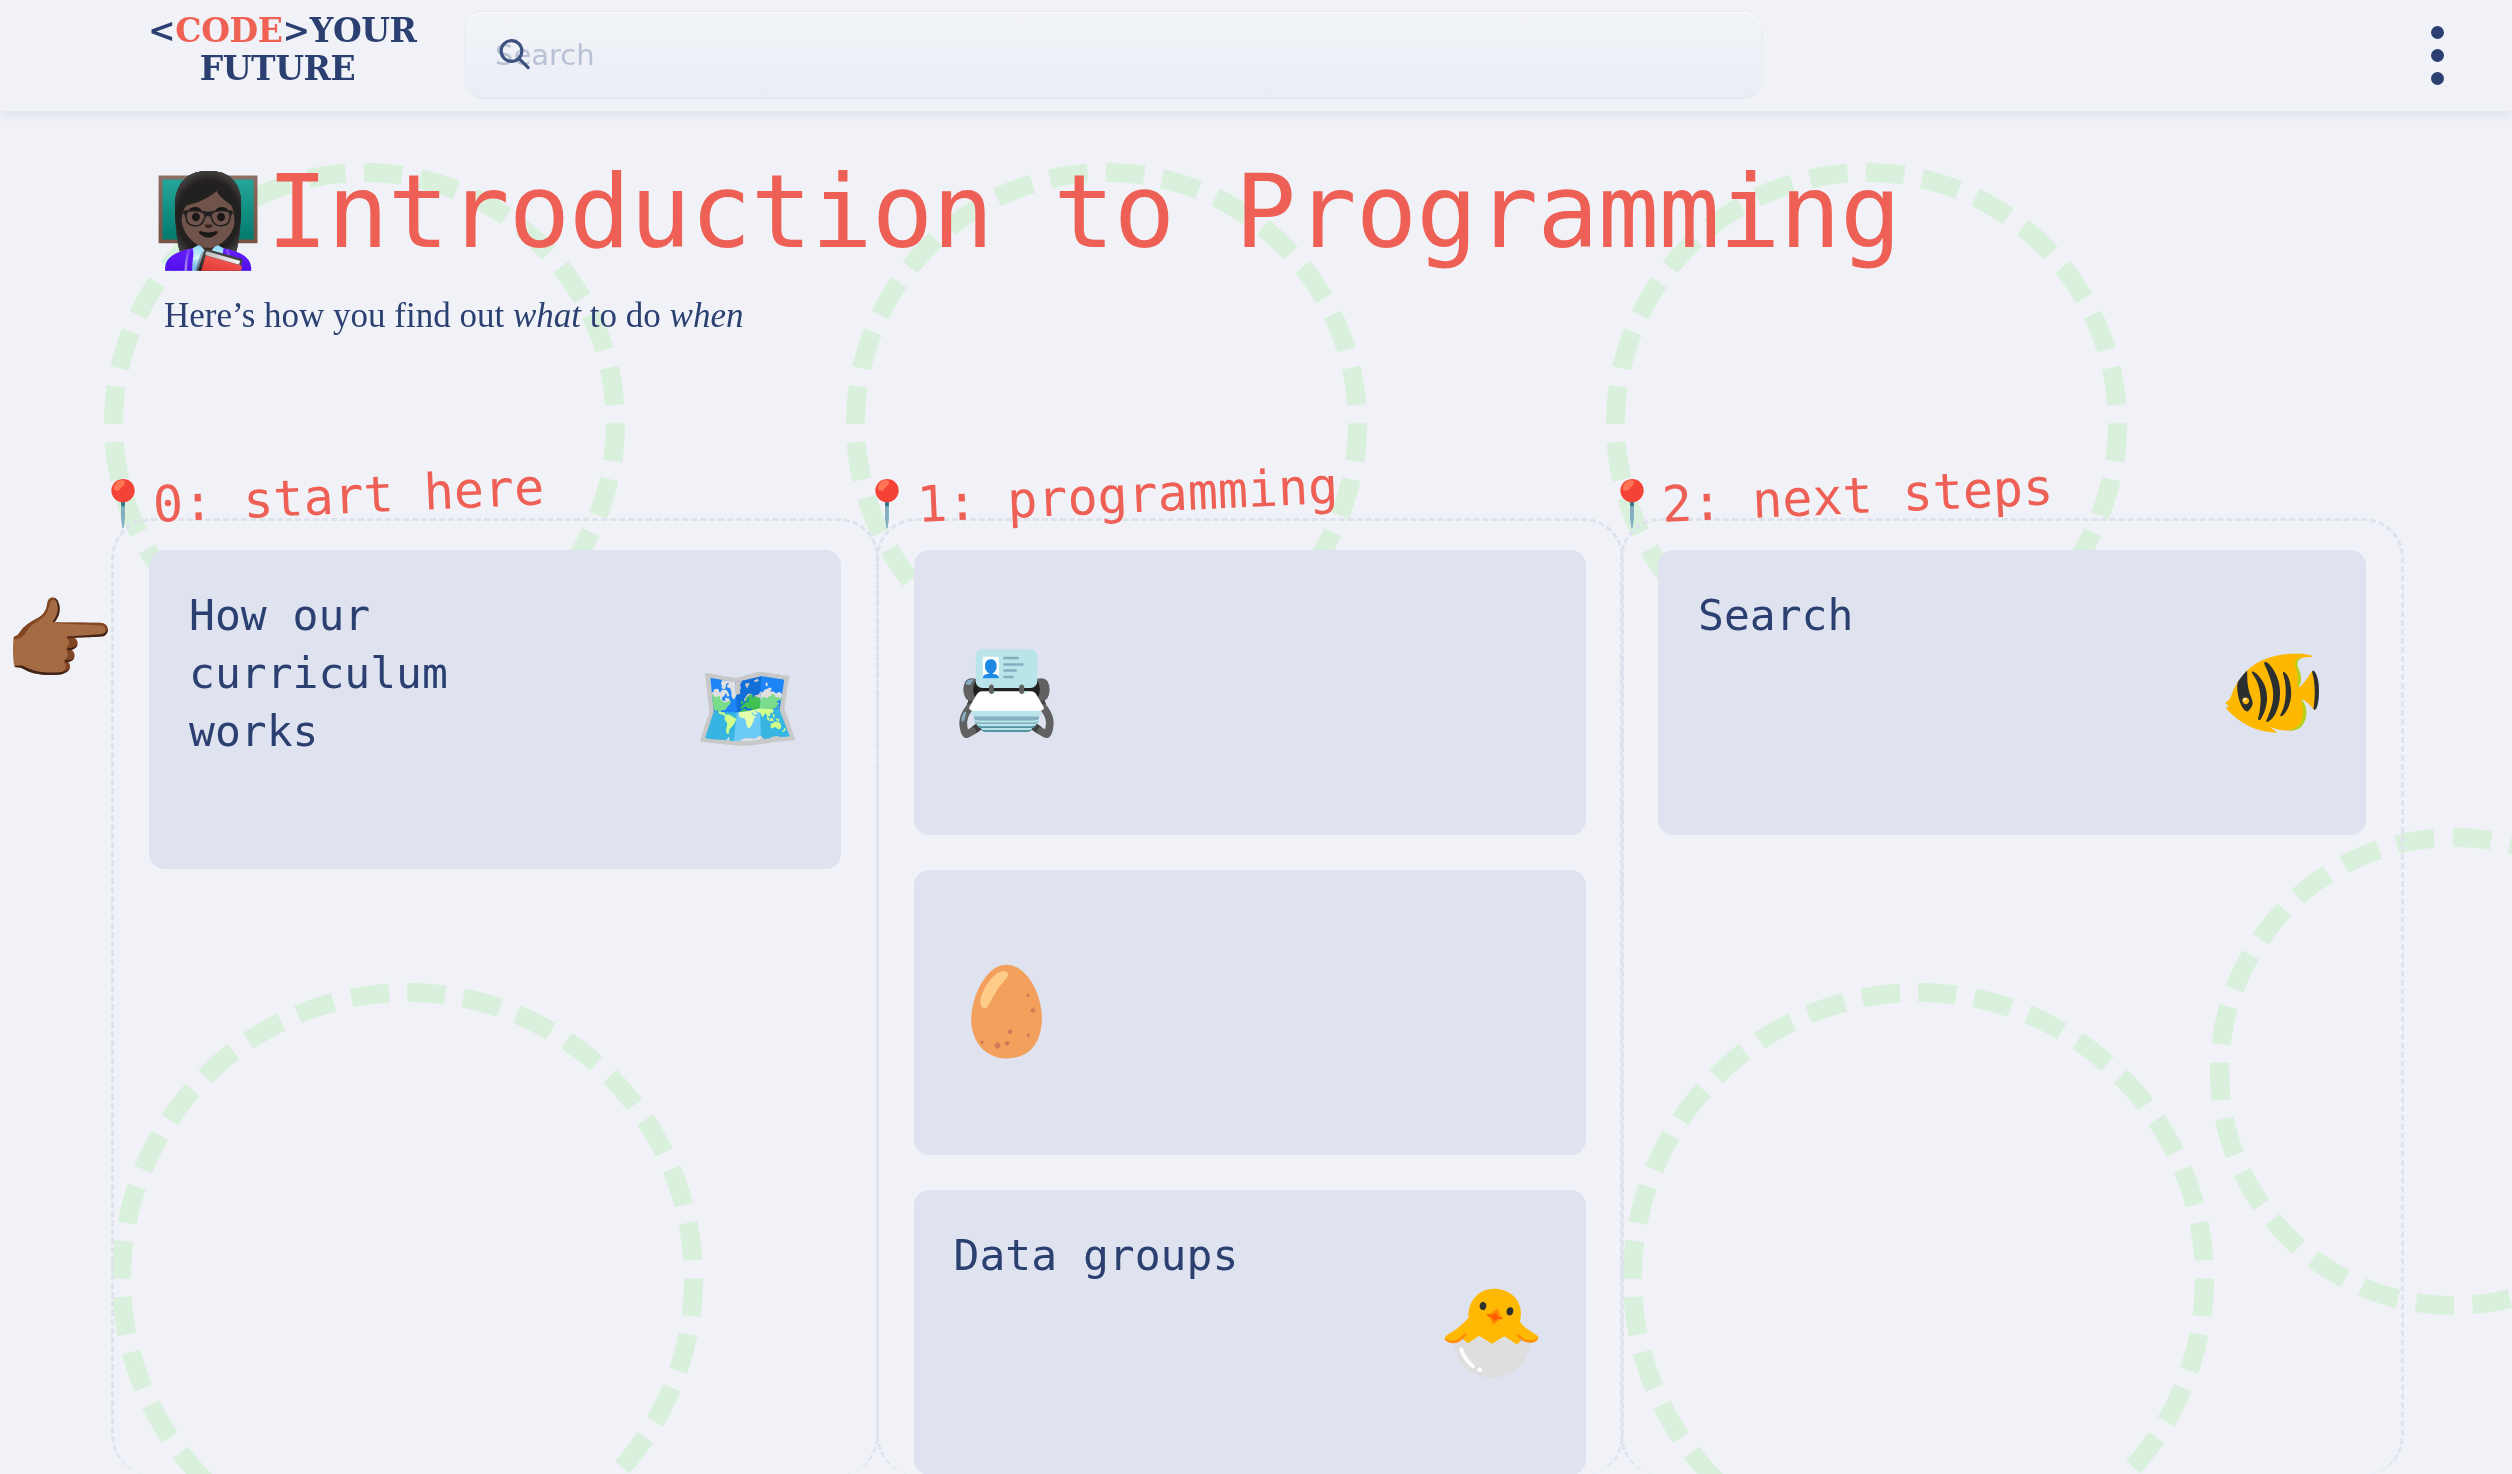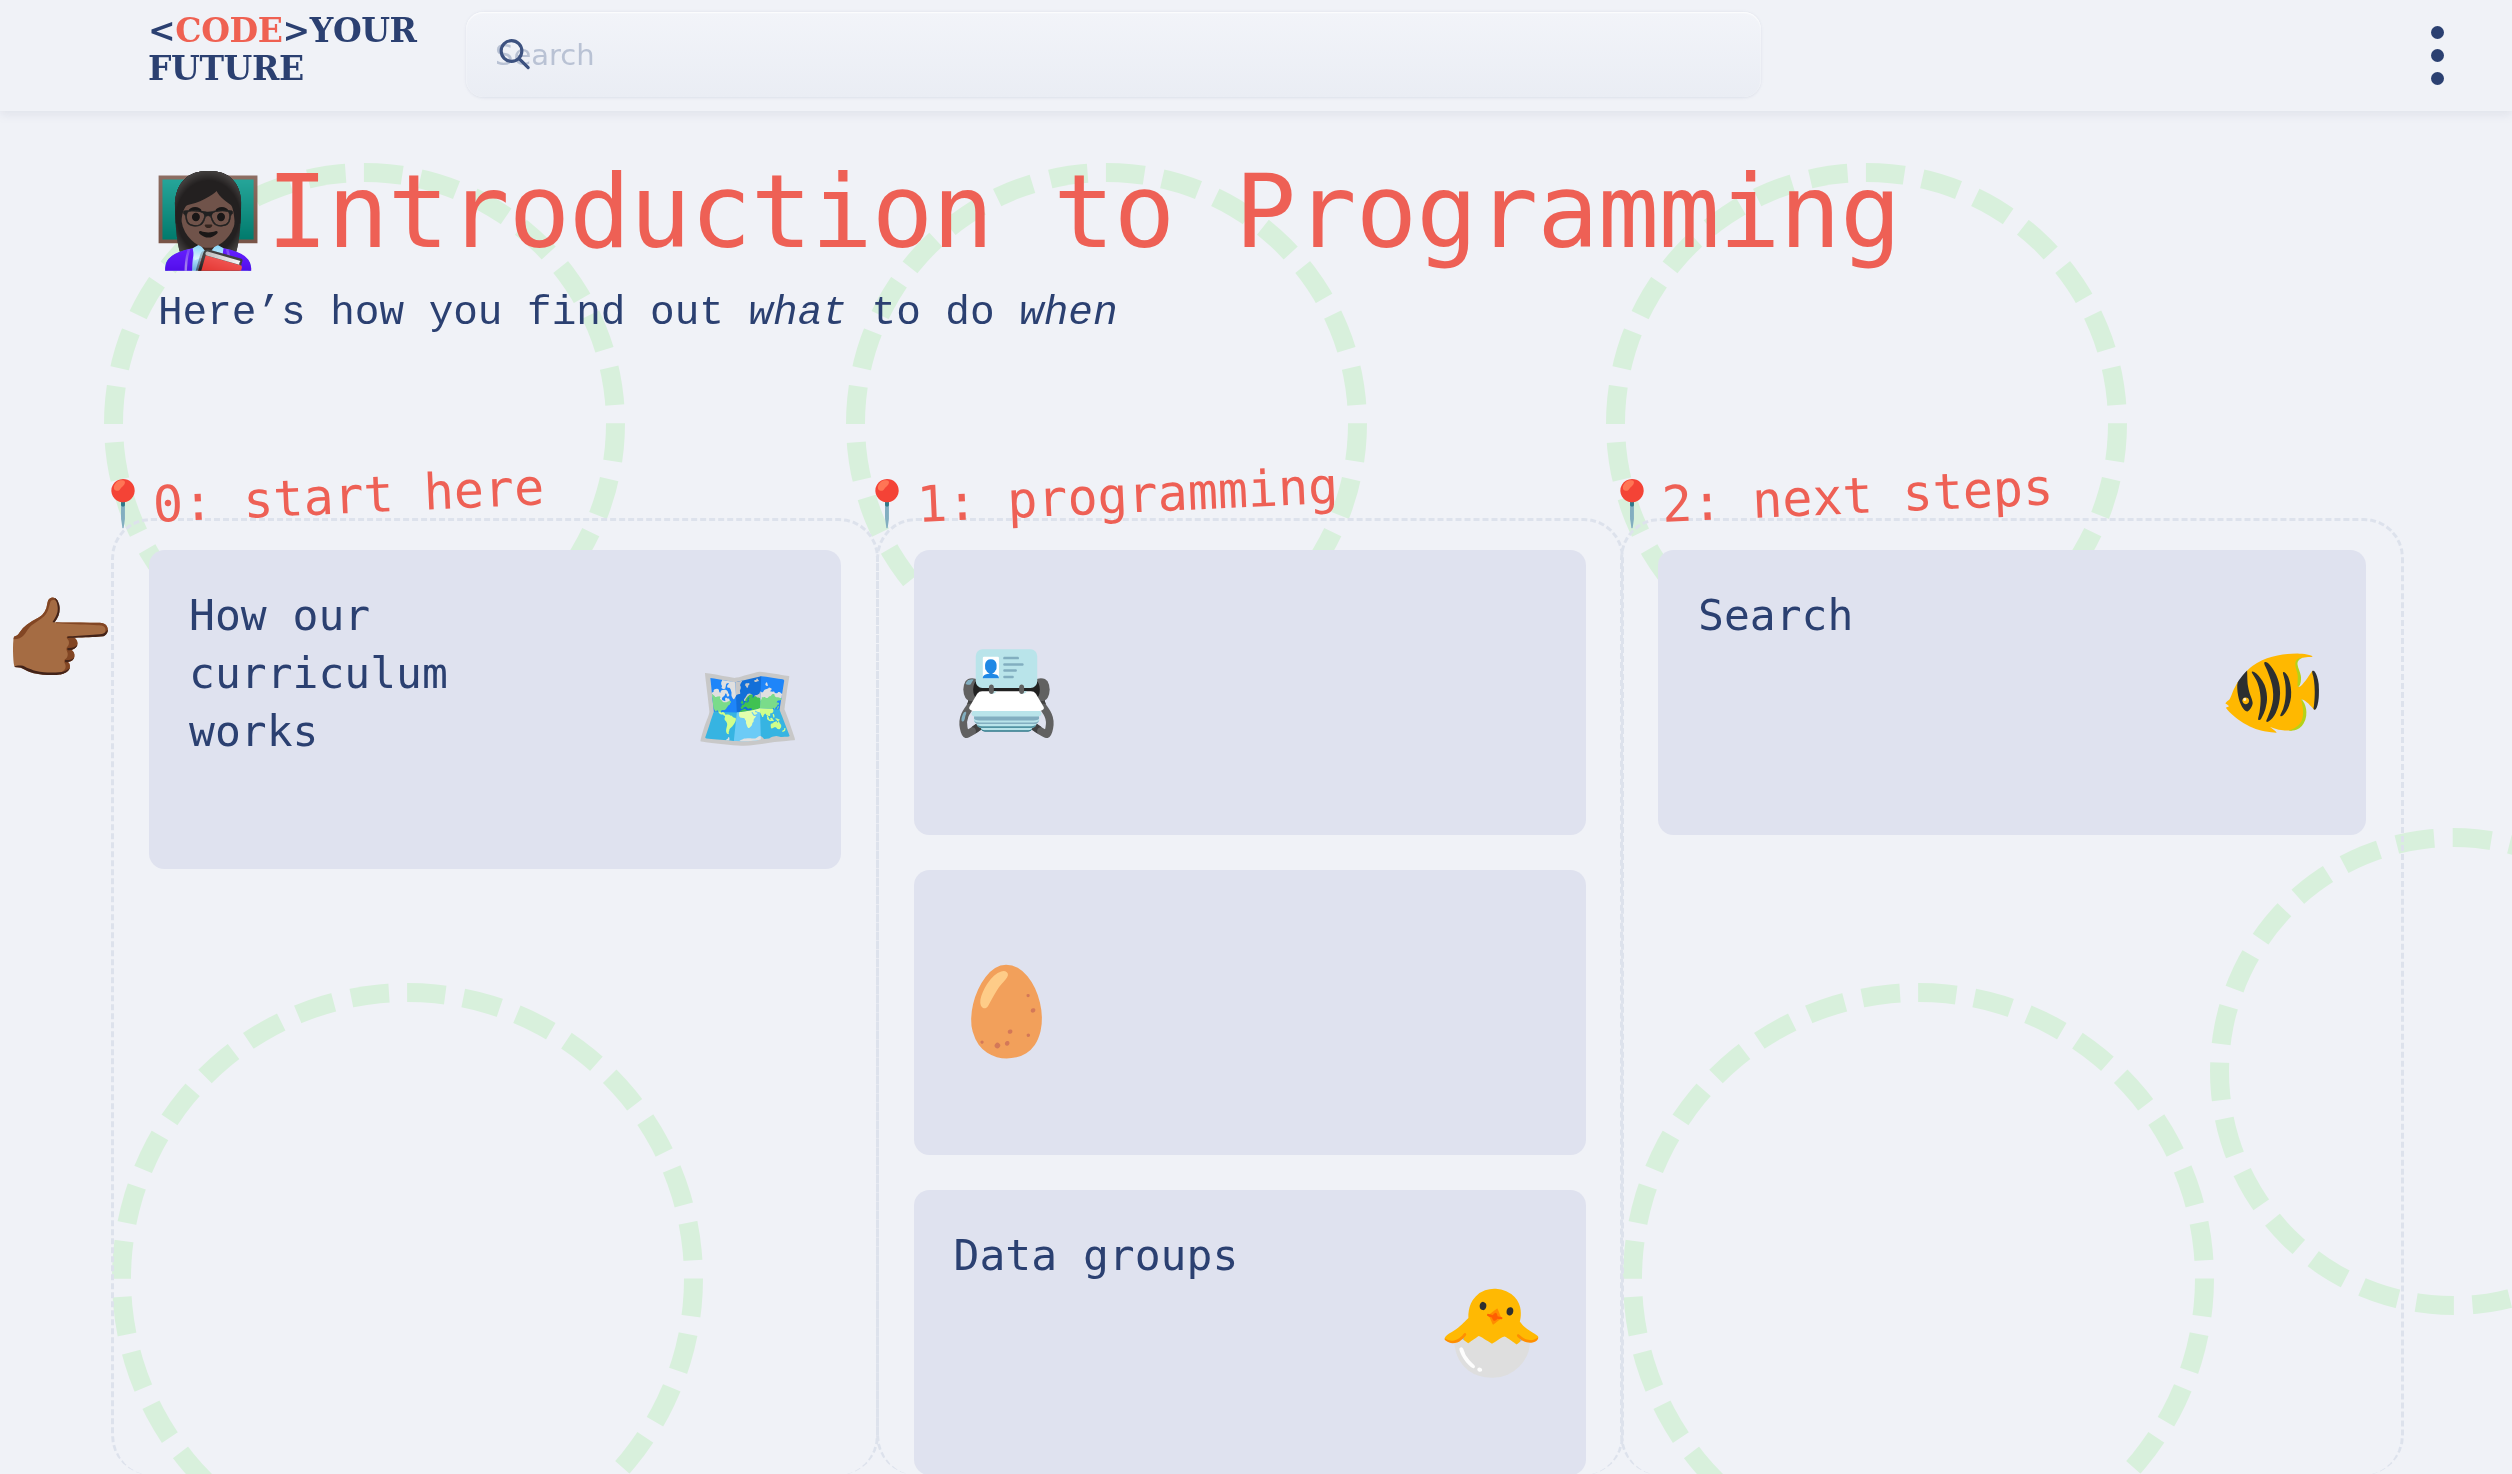--- a/index.html
+++ b/index.html
@@ -24,21 +24,21 @@
     background: #f0f2f7;
     box-shadow: 0 3.5px 8.6px rgba(120,130,160,0.13);
     z-index: 40;
     box-sizing: border-box;
   }
   #logo {
     position: absolute;
     left: 148px;
     top: 12px;
     width: 259px;
-    text-align: left;
+    text-align: center;
     font-family: "DejaVu Serif", serif;
     font-weight: bold;
     font-size: 33px;
     line-height: 38px;
     letter-spacing: -0.4px;
     color: #2b4071;
     user-select: none;
   }
   #logo .coral { color: #ef6152; }
   #logo .bracket { color: #2b4071; }
@@ -130,24 +130,24 @@
     white-space: nowrap;
     letter-spacing: -0.9px;
   }
   #page-title .title-emoji {
     font-family: "DejaVu Sans", sans-serif;
     font-size: 90px;
     vertical-align: -5.2px;
     margin-right: 3.5px;
   }
   #page-subtitle {
-    margin: 4px;
+    margin: 10px;
     padding: 17.3px 0 0 154px;
-    font-family: Liberation Mono, monospace;
-    font-size: 41px;
+    font-family: Liberation Serif, serif;
+    font-size: 35px;
     color: #2b4071;
     white-space: nowrap;
   }
   #page-subtitle em { font-style: italic; }
 
   
   #columns {
     position: absolute;
     top: 518px;
     left: 111px;

